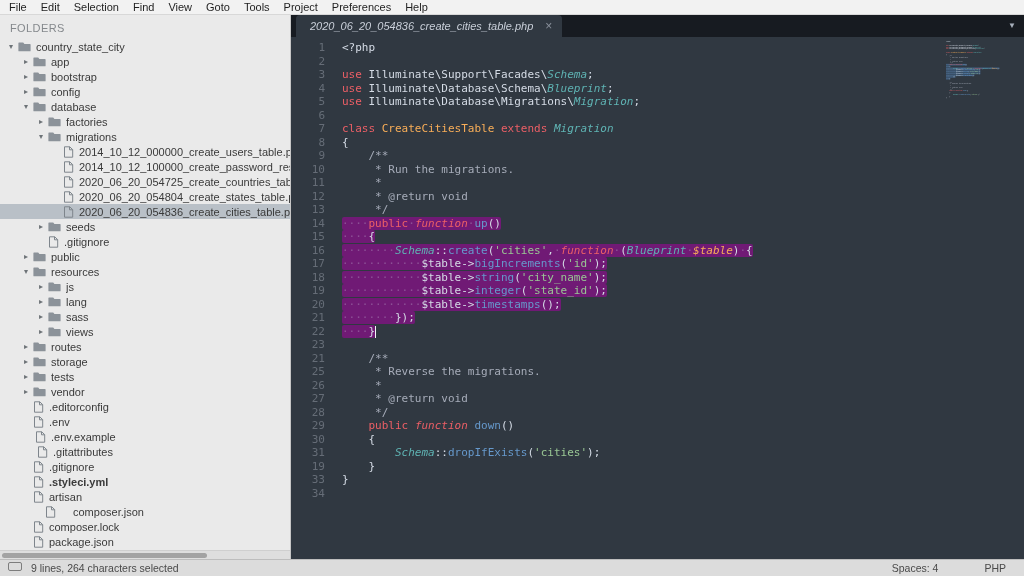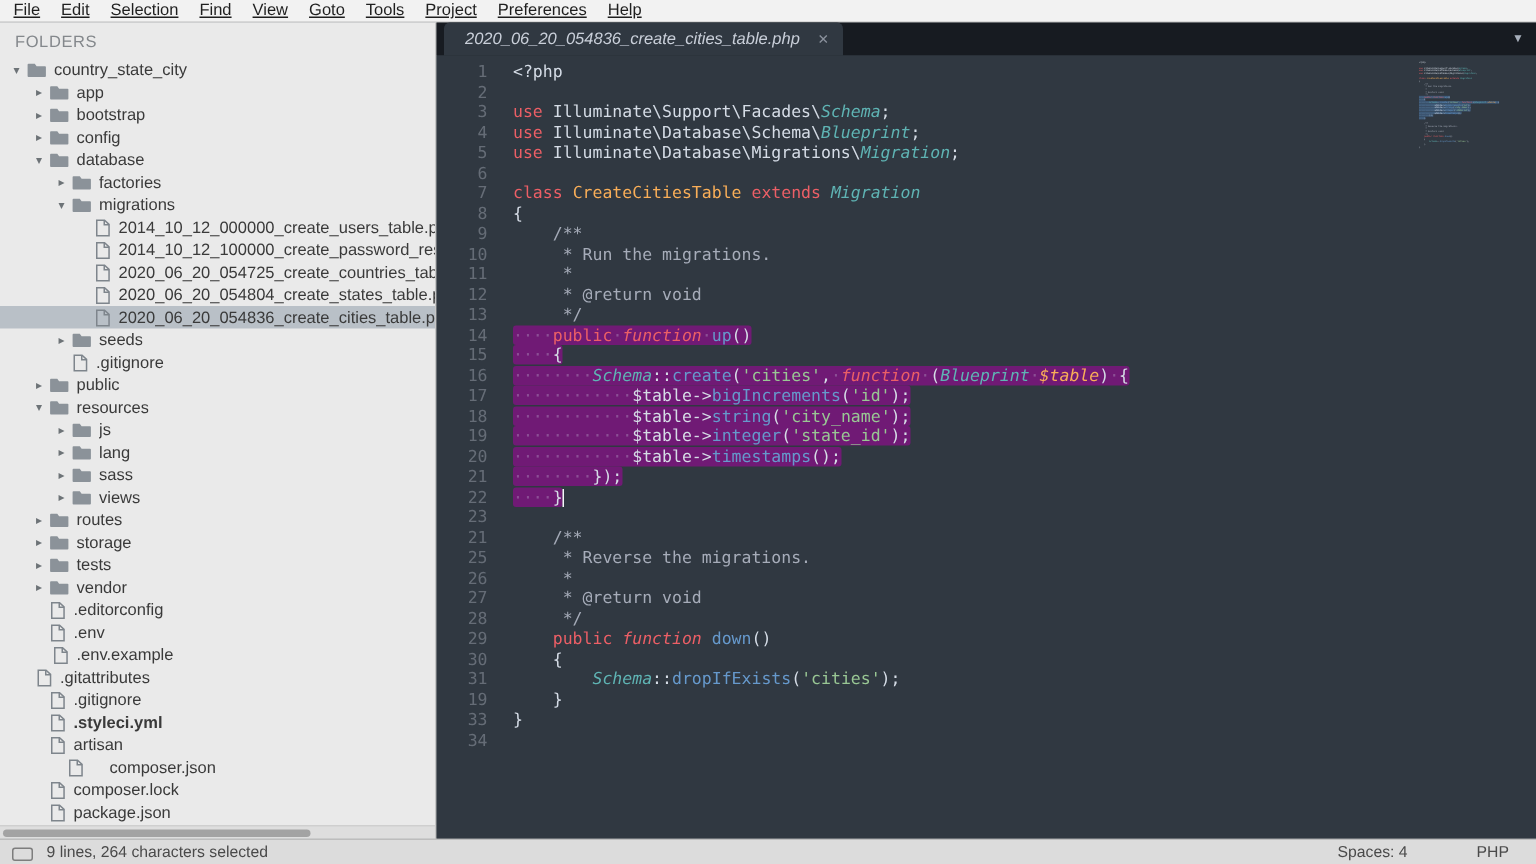--- a/index.html
+++ b/index.html
@@ -2,21 +2,21 @@
 <html><head>
 <meta charset="utf-8">
 <style>
   *{margin:0;padding:0;box-sizing:border-box;}
   html,body{width:1024px;height:576px;overflow:hidden;}
   body{font-family:"Liberation Sans",sans-serif;font-size:11px;background:#303841;}
   .app{display:flex;flex-direction:column;width:1024px;height:576px;}
 
   
   .menubar{height:15px;background:#f2f2f2;border-bottom:1px solid #d8d8d8;display:flex;align-items:center;padding-left:2px;flex:0 0 auto;}
-  .menu-item{padding:0 7px;color:#1f1f1f;height:100%;display:flex;align-items:center;cursor:default;text-decoration:underline;}
+  .menu-item{padding:0 7px;color:#1f1f1f;height:100%;display:flex;align-items:center;cursor:default;}
 
   .main{flex:1;display:flex;min-height:0;}
 
   
   .sidebar{width:291px;background:#eaeaea;border-right:1px solid #c6c6c6;display:flex;flex-direction:column;min-height:0;flex:0 0 291px;}
   .sidebar-title{color:#84888c;padding:7px 0 5px 10px;font-size:11px;letter-spacing:.4px;}
   .tree{flex:1;overflow:hidden;}
   .tree-row{height:15px;display:flex;align-items:center;white-space:nowrap;color:#3a3a3a;cursor:default;}
   .tree-row.selected{background:#b9c0c7;}
   .arrow{width:10px;flex:0 0 10px;display:inline-block;color:#6d7377;font-size:8px;text-align:center;}
@@ -52,21 +52,21 @@
   .tk-c{color:#5fb4b4;font-style:italic}
   .tk-e{color:#f9ae58}
   .tk-f{color:#6699cc}
   .tk-s{color:#99c794}
   .tk-m{color:#a6acb9}
   .tk-r{color:#f9ae58;font-style:italic}
   .tk-w{color:rgba(222,230,242,.26)}
 
   
   .statusbar{height:17px;background:#dcdcdc;border-top:1px solid #bdbdbd;display:flex;align-items:center;color:#4a4a4a;font-size:10.5px;padding:0 8px;flex:0 0 auto;}
-  .status-left{flex:1;display:flex;align-items:flex-end;}
+  .status-left{flex:1;display:flex;align-items:flex-start;}
   .status-icon{width:14px;height:9px;border:1px solid #7d7d7d;border-radius:2px;margin-right:9px;display:inline-block;}
   .status-right{display:flex;align-items:center;}
   .status-right .indent{margin-right:46px;}
   .status-right .syntax{margin-right:10px;}
 </style>
 </head>
 <body>
 
 <div class="app">
   <div class="menubar">
@@ -278,21 +278,21 @@
             <span class="tree-label">.env</span>
           </div>
           <div class="tree-row" style="padding-left: 23px;">
             <span class="arrow"></span>
             <svg class="tree-icon" width="11" height="12" viewBox="0 0 11 12">
               <path d="M1.5.8h5.2L9.7 3.6v7.6H1.5z" fill="none" stroke="#7e858c"></path>
               <path d="M6.5.8v3h3.2" fill="none" stroke="#7e858c"></path>
             </svg>
             <span class="tree-label">.env.example</span>
           </div>
-          <div class="tree-row" style="padding-left: 12px; align-items: center;">
+          <div class="tree-row" style="padding-left: 25px; align-items: center;">
             <span class="arrow"></span>
             <svg class="tree-icon" width="11" height="12" viewBox="0 0 11 12">
               <path d="M1.5.8h5.2L9.7 3.6v7.6H1.5z" fill="none" stroke="#7e858c"></path>
               <path d="M6.5.8v3h3.2" fill="none" stroke="#7e858c"></path>
             </svg>
             <span class="tree-label">.gitattributes</span>
           </div>
           <div class="tree-row" style="padding-left: 21px;">
             <span class="arrow"></span>
             <svg class="tree-icon" width="11" height="12" viewBox="0 0 11 12">

